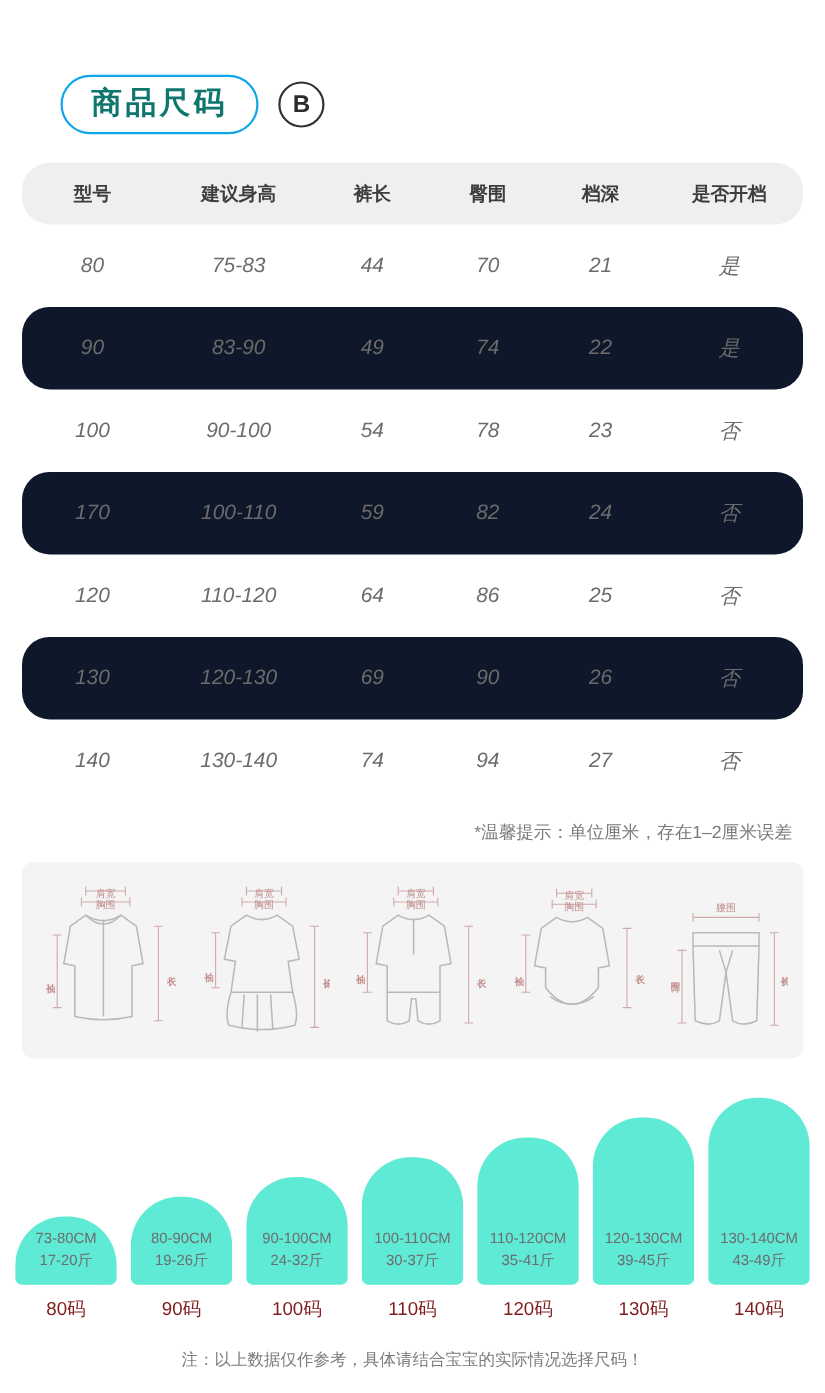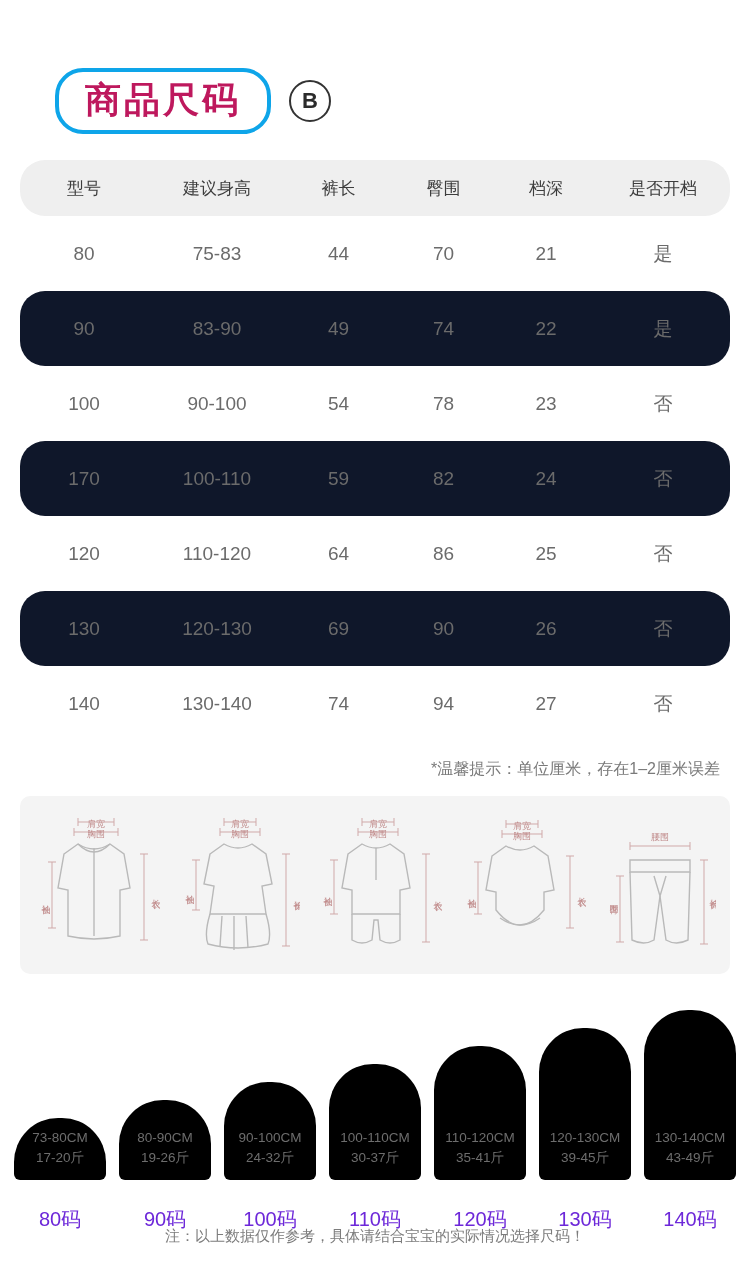--- a/index.html
+++ b/index.html
@@ -13,26 +13,26 @@
   }
   .page { position: relative; width: 750px; height: 1266px; }
 
   
   .header {
     display: flex;
     align-items: center;
     padding: 68px 0 0 55px;
   }
   .title-pill {
-    border: 4px solid #0ea5e9;
+    border: 2px solid #0ea5e9;
     border-radius: 28px;
     padding: 10px 26px 12px;
-    font-size: 36px;
+    font-size: 28px;
     font-weight: bold;
-    color: #be185d;
+    color: #0f766e;
     letter-spacing: 3px;
     line-height: 1;
   }
   .badge-b {
     margin-left: 18px;
     width: 42px;
     height: 42px;
     border: 2px solid #333;
     border-radius: 50%;
     display: flex;
@@ -52,24 +52,24 @@
     display: flex;
     align-items: center;
     height: 50px;
     border-radius: 25px;
   }
   .row.head {
     background: #efefef;
     height: 56px;
     font-size: 17px;
     color: #3d3d3d;
-    font-weight: normal;
+    font-weight: bold;
   }
   .row.alt { background: #0f172a; }
-  .row.body { height: 75px; font-size: 19px; color: #6b6b6b; }
+  .row.body { height: 75px; font-size: 19px; color: #6b6b6b; font-style: italic; }
   .cell {
     text-align: center;
     flex: 0 0 auto;
   }
   .c1 { width: 128px; }
   .c2 { width: 138px; }
   .c3 { width: 105px; }
   .c4 { width: 105px; }
   .c5 { width: 100px; }
   .c6 { width: 134px; }
@@ -98,38 +98,38 @@
   
   .chips {
     margin: 36px 14px 0 14px;
     width: 722px;
     display: flex;
     align-items: flex-end;
     justify-content: space-between;
   }
   .chip-col { display: flex; flex-direction: column; align-items: center; }
   .chip {
-    background: #000000;
+    background: #5eead4;
     border-radius: 44px 44px 6px 6px;
     width: 92px;
     display: flex;
     flex-direction: column;
     align-items: center;
     justify-content: flex-end;
     padding-bottom: 12px;
     color: #6d6d6d;
     font-size: 13.5px;
     line-height: 1.5;
     text-align: center;
   }
   .chip span { white-space: nowrap; }
   .chip-label {
-    margin-top: 26px;
-    font-size: 20px;
-    color: #6d28d9;
+    margin-top: 10px;
+    font-size: 17px;
+    color: #7f1d1d;
   }
 
   .footnote {
     position: absolute;
     left: 0; right: 0;
     bottom: 20px;
     text-align: center;
     font-size: 15px;
     color: #7c7c7c;
   }

